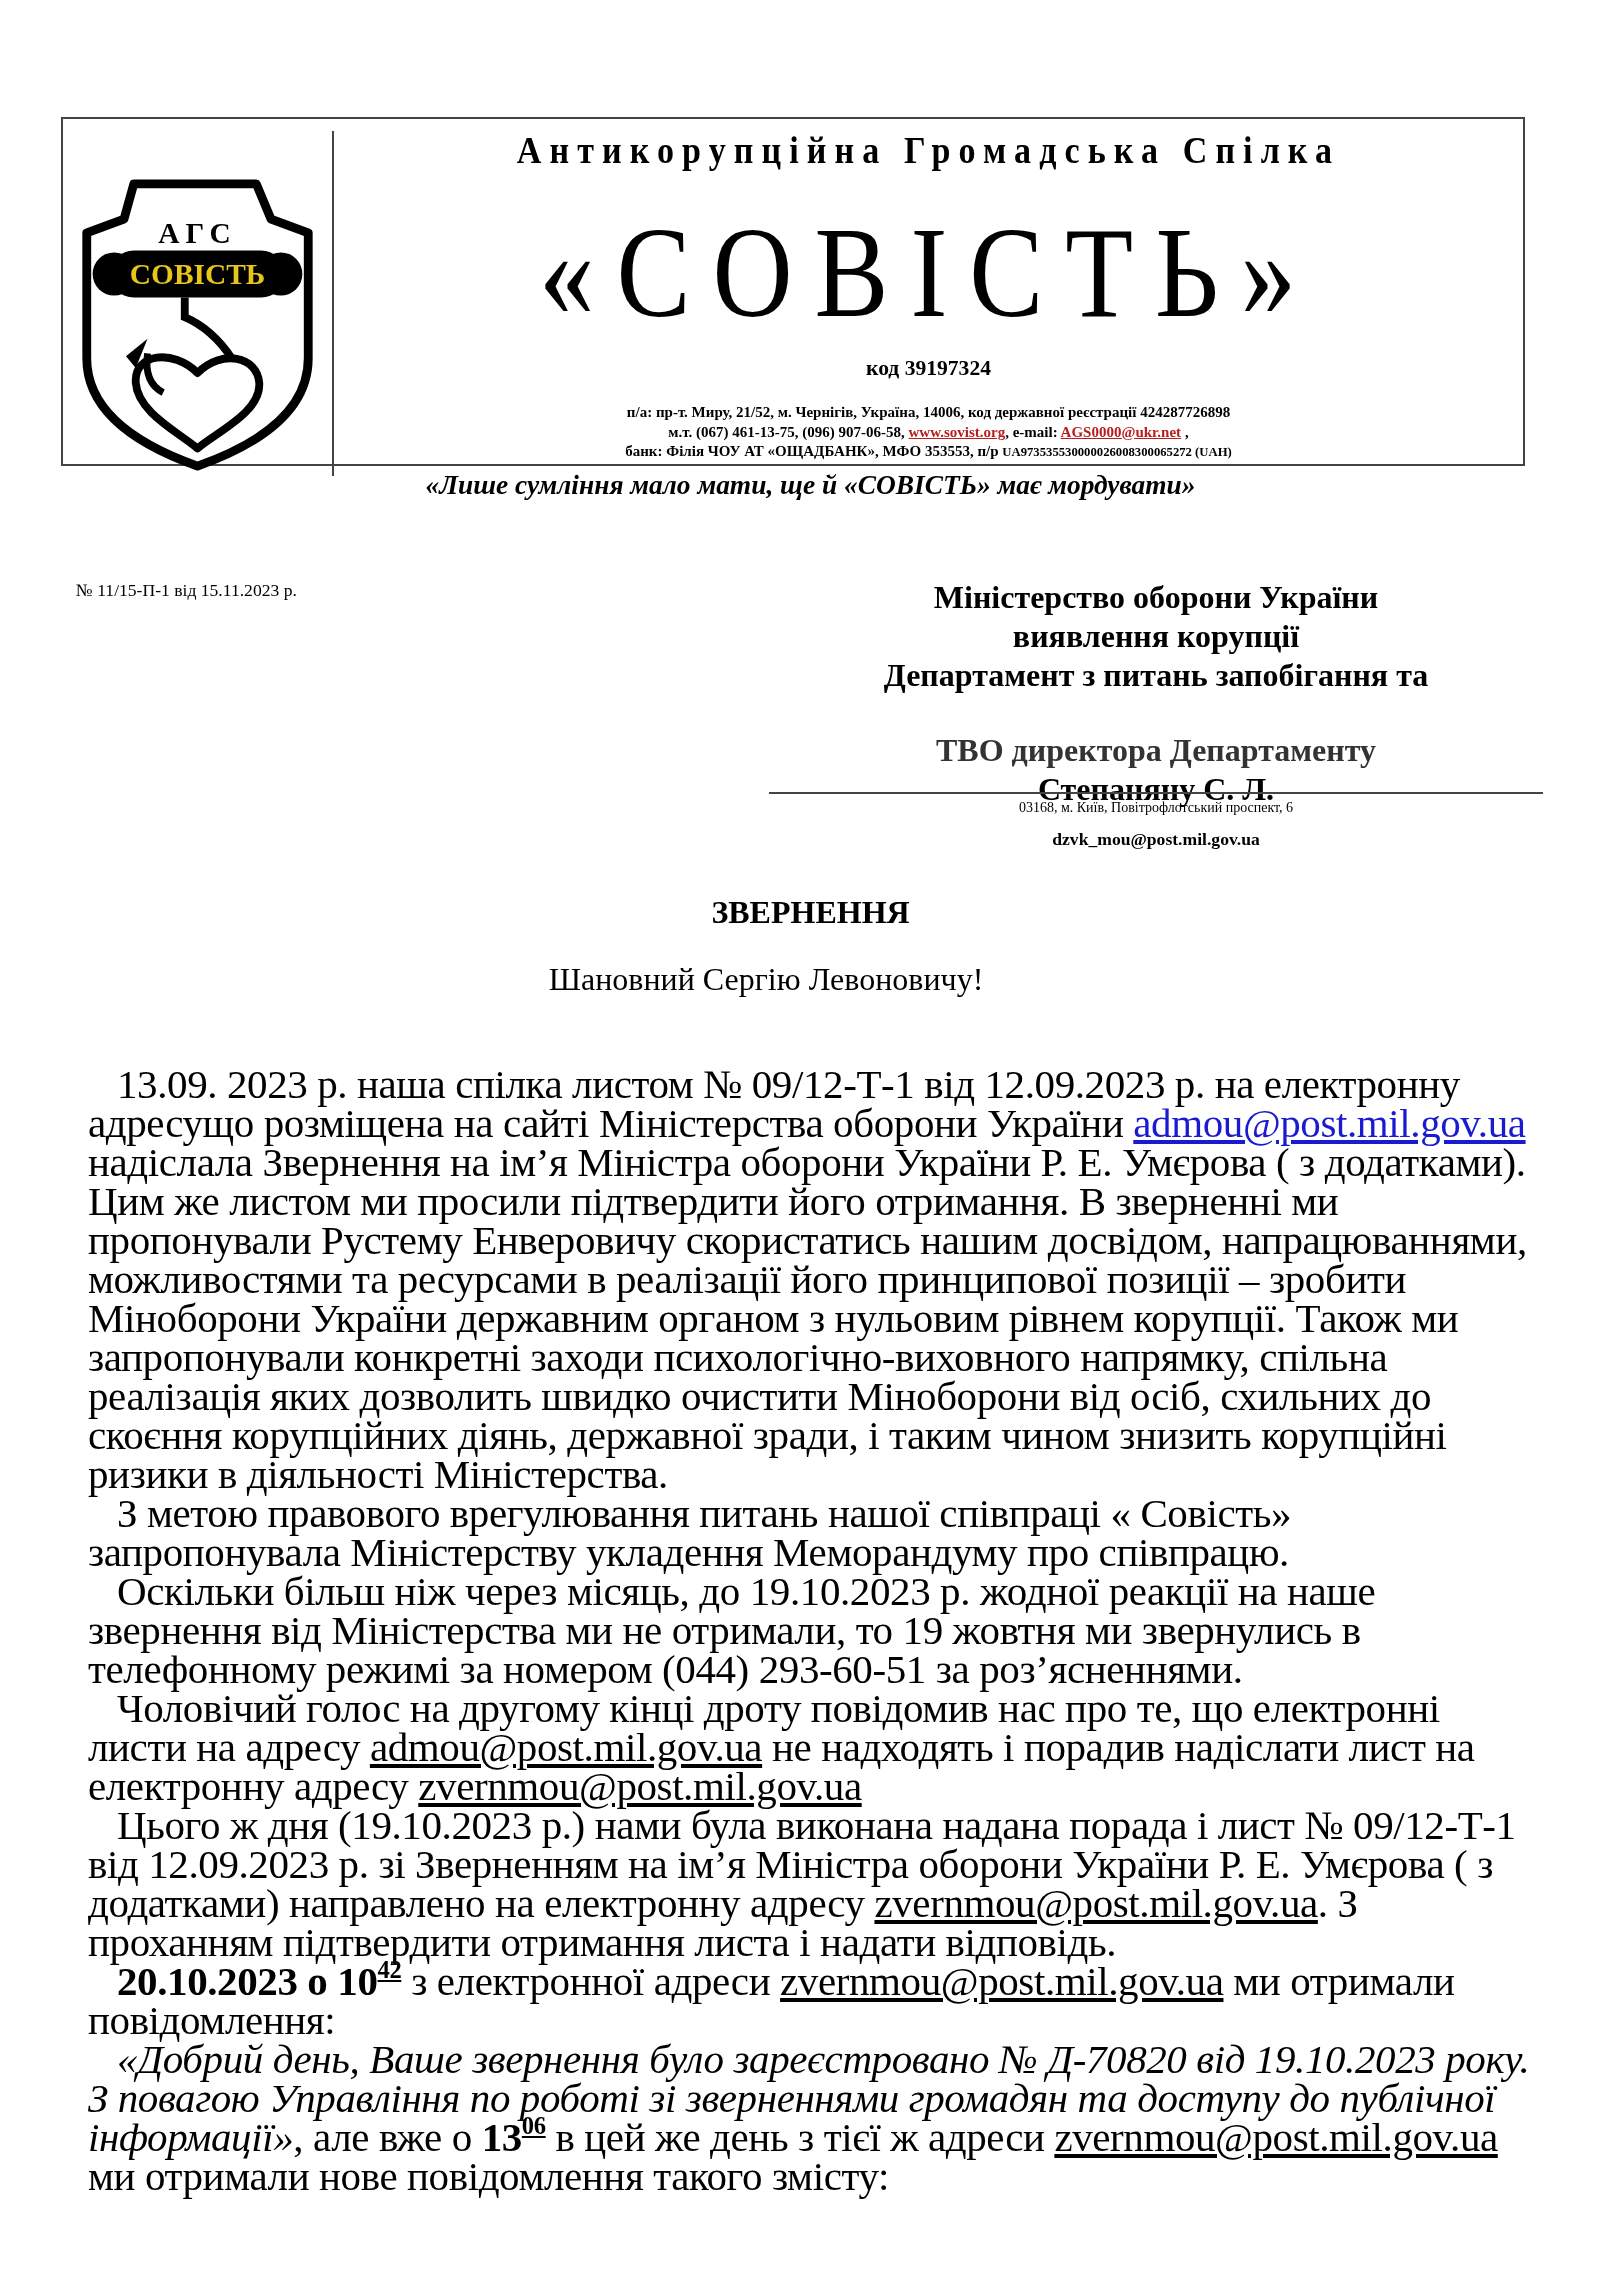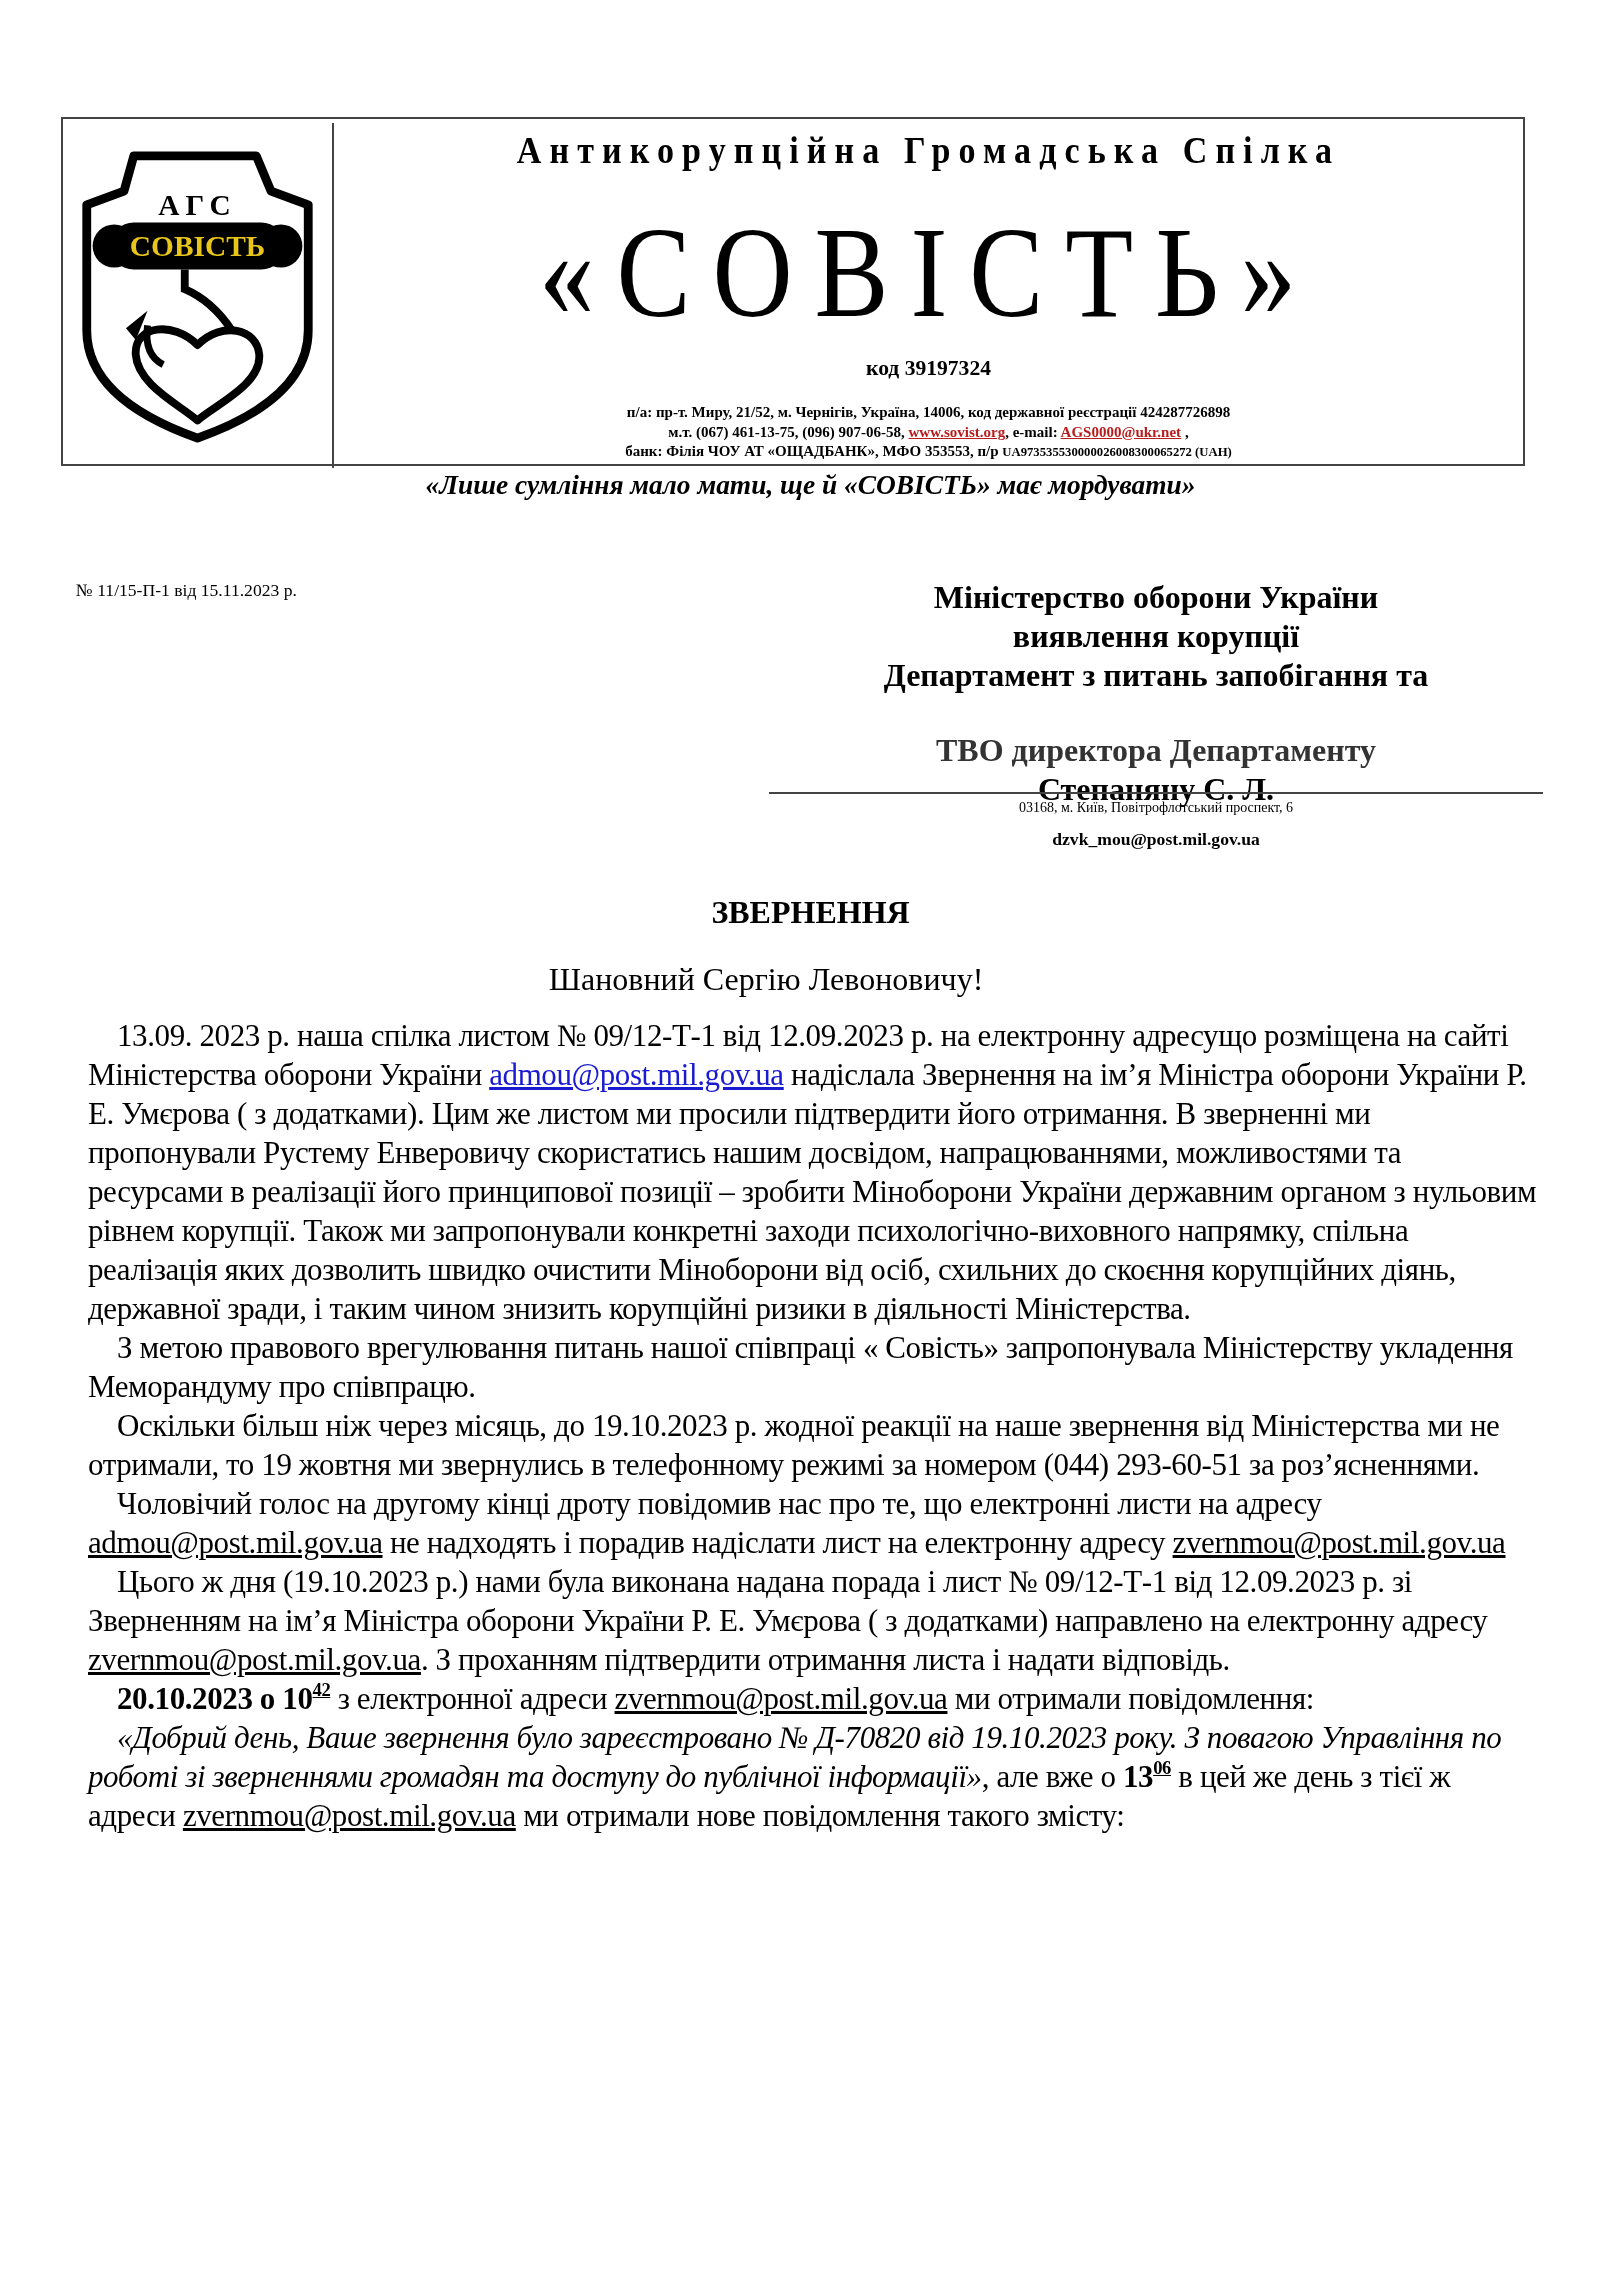--- a/index.html
+++ b/index.html
@@ -15,24 +15,24 @@
     
     .letterhead {
       position: absolute;
       left: 61px; top: 117px;
       width: 1460px; height: 345px;
       border: 2px solid #444;
       box-sizing: content-box;
     }
     .logo-cell {
       position: absolute;
-      left: 0; top: 4px;
+      left: 0; top: 12px;
       width: 269px; height: 345px;
       border-right: 2px solid #444;
-      display: flex; align-items: center; justify-content: center;
+      display: flex; align-items: flex-end; justify-content: center;
     }
     .logo-cell svg { width: 245px; height: 304px; }
     .title-cell {
       position: absolute;
       left: 271px; top: 0; right: 0; bottom: 0;
       text-align: center;
     }
     .org-line {
       position: absolute; left: 0; right: 0; top: 9.8px;
       font-size: 37px; font-weight: bold; letter-spacing: 8.8px;
@@ -90,22 +90,22 @@
     
     .doc-heading {
       position: absolute; left: 0; width: 1621px; top: 894px;
       text-align: center; font-size: 32px; font-weight: bold;
     }
     .salutation {
       position: absolute; left: 0; width: 1532px; top: 961px;
       text-align: center; font-size: 32px; font-weight: normal;
     }
     .body-text {
-      position: absolute; left: 88px; width: 1451px; top: 1016px;
-      font-size: 31px; line-height: 39px;
+      position: absolute; left: 88px; width: 1451px; top: 1065px;
+      font-size: 41px; line-height: 39px;
       letter-spacing: -0.4px;
     }
     .body-text p { margin: 0; text-indent: 29px; }
     .body-text a.blue { color: #1a1ad0; text-decoration: underline; }
     .body-text a.plain { color: #000; text-decoration: underline; }
     .body-text b { font-weight: bold; }
     .body-text i { font-style: italic; }
     .body-text sup { font-size: 60%; vertical-align: 0.7em; line-height: 0; text-decoration: underline; font-weight: bold; }
   </style>
 </head>

